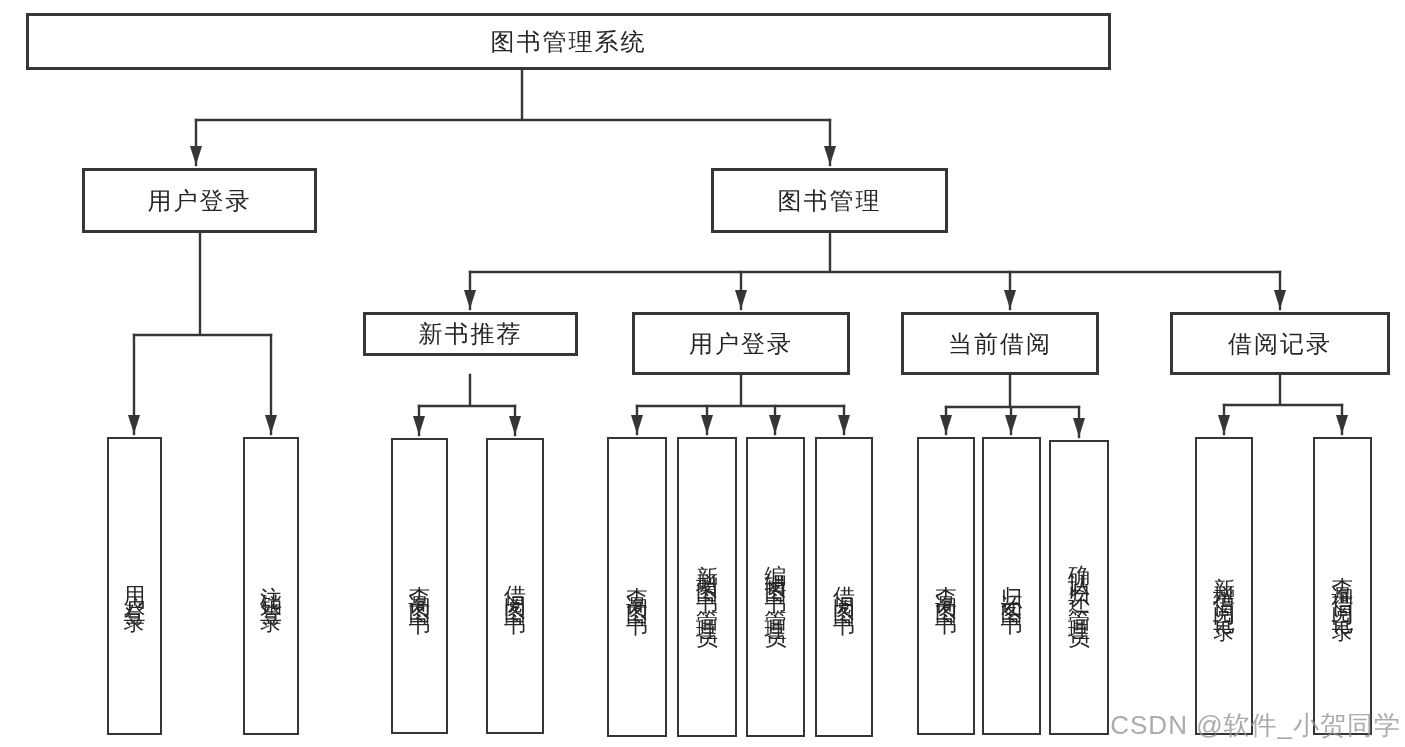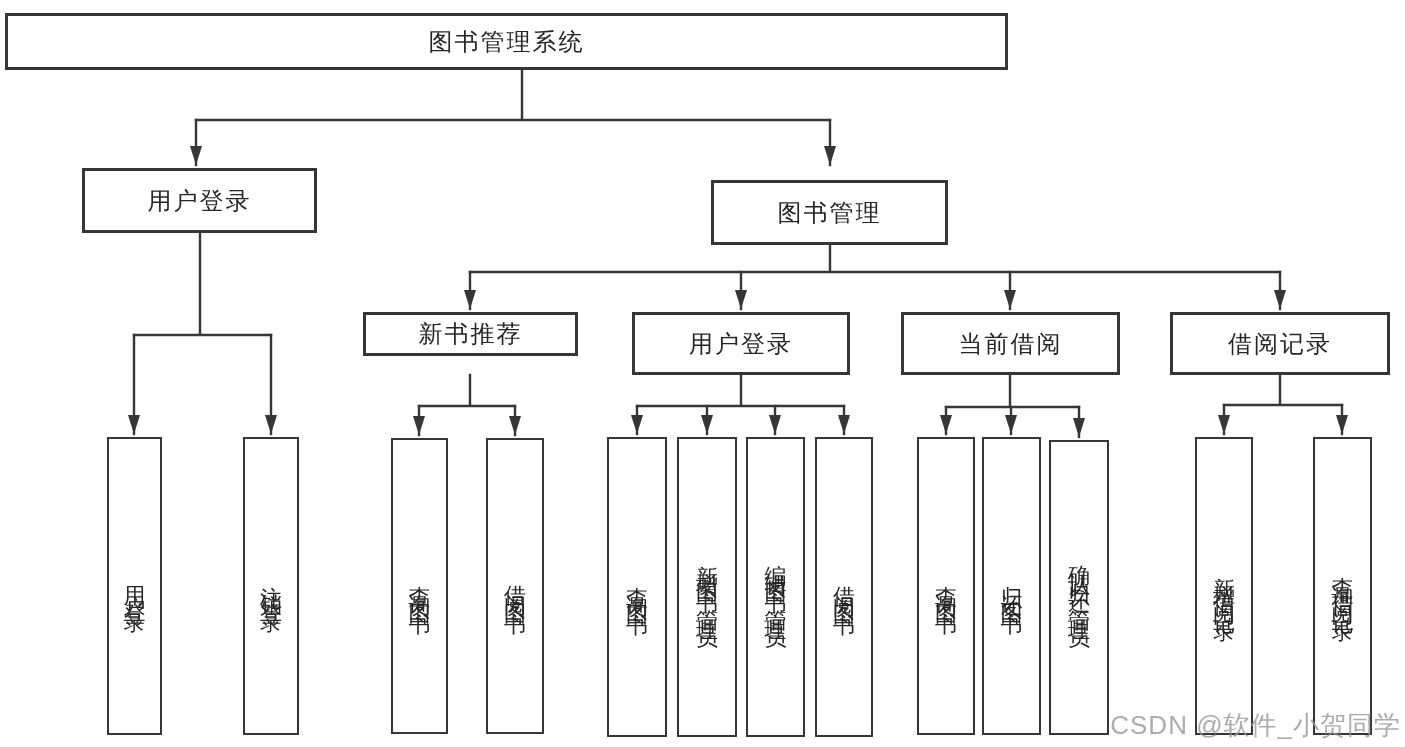--- a/index.html
+++ b/index.html
@@ -58,38 +58,38 @@
     <line x1="775" y1="406" x2="775" y2="434" marker-end="url(#arrow)"></line>
     <line x1="844" y1="406" x2="844" y2="434" marker-end="url(#arrow)"></line>
     <line x1="946" y1="407" x2="946" y2="434" marker-end="url(#arrow)"></line>
     <line x1="1011" y1="407" x2="1011" y2="434" marker-end="url(#arrow)"></line>
     <line x1="1079" y1="407" x2="1079" y2="437" marker-end="url(#arrow)"></line>
     <line x1="1224" y1="405" x2="1224" y2="434" marker-end="url(#arrow)"></line>
     <line x1="1342" y1="405" x2="1342" y2="434" marker-end="url(#arrow)"></line>
   </g>
 </svg>
 
-<div class="box" style="left:5px;top:13px;width:1003px;height:57px;justify-content:center;">
+<div class="box" style="left:26px;top:13px;width:1085px;height:57px;justify-content:center;">
   <span class="hlabel">图书管理系统</span>
 </div>
 
 <div class="box" style="left:82px;top:168px;width:235px;height:65px;">
   <span class="hlabel">用户登录</span>
 </div>
-<div class="box" style="left:711px;top:180px;width:237px;height:65px;">
+<div class="box" style="left:711px;top:168px;width:237px;height:65px;">
   <span class="hlabel">图书管理</span>
 </div>
 
 <div class="box" style="left:363px;top:312px;width:215px;height:44px;">
   <span class="hlabel">新书推荐</span>
 </div>
 <div class="box" style="left:632px;top:312px;width:218px;height:63px;">
   <span class="hlabel">用户登录</span>
 </div>
-<div class="box" style="left:901px;top:312px;width:219px;height:63px;">
+<div class="box" style="left:901px;top:312px;width:198px;height:63px;">
   <span class="hlabel">当前借阅</span>
 </div>
 <div class="box" style="left:1170px;top:312px;width:220px;height:63px;">
   <span class="hlabel">借阅记录</span>
 </div>
 
 <div class="box leaf" style="left:107px;top:437px;width:55px;height:298px;">
   <span class="vtext">用户登录</span>
 </div>
 <div class="box leaf" style="left:243px;top:437px;width:56px;height:298px;">

